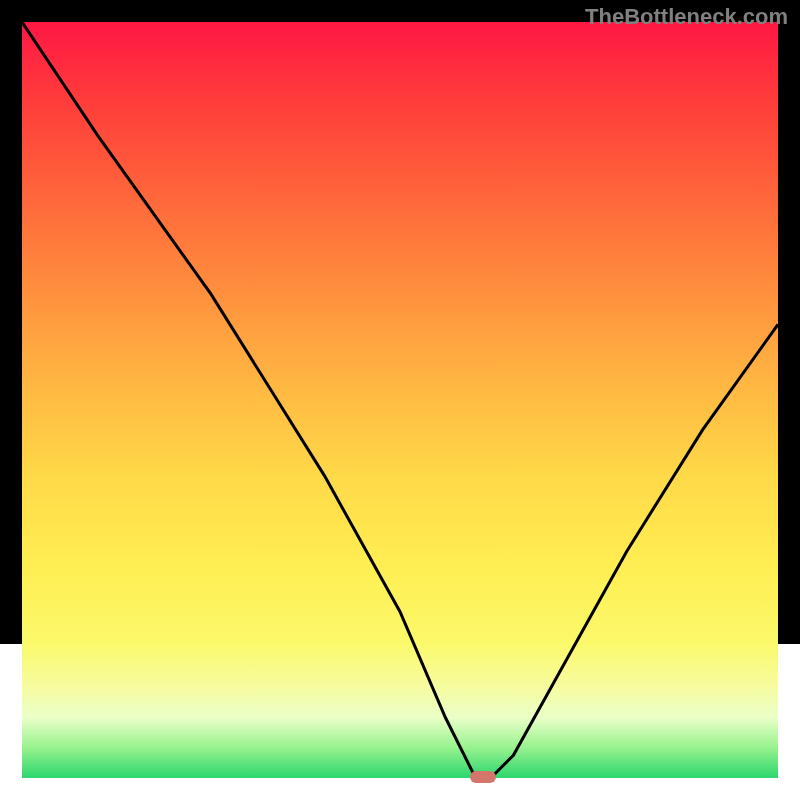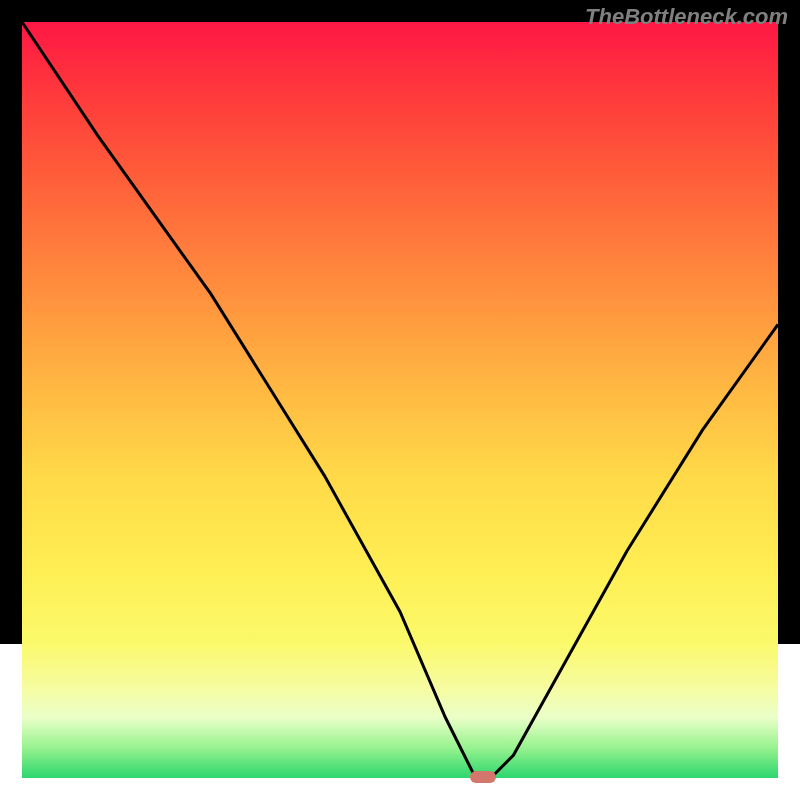--- a/index.html
+++ b/index.html
@@ -2,21 +2,20 @@
 <html><head>
 <meta charset="utf-8">
 <style>
   * { margin: 0; padding: 0; box-sizing: border-box; }
   body { width: 800px; height: 800px; overflow: hidden; font-family: Arial, sans-serif; }
   .container {
     width: 800px;
     height: 644px;
     background: #000;
     position: relative;
-    font-style: italic;
   }
   .watermark {
     position: absolute;
     top: 4px;
     right: 12px;
     color: #808080;
     font-size: 22px;
     font-weight: bold;
     z-index: 3;
   }

